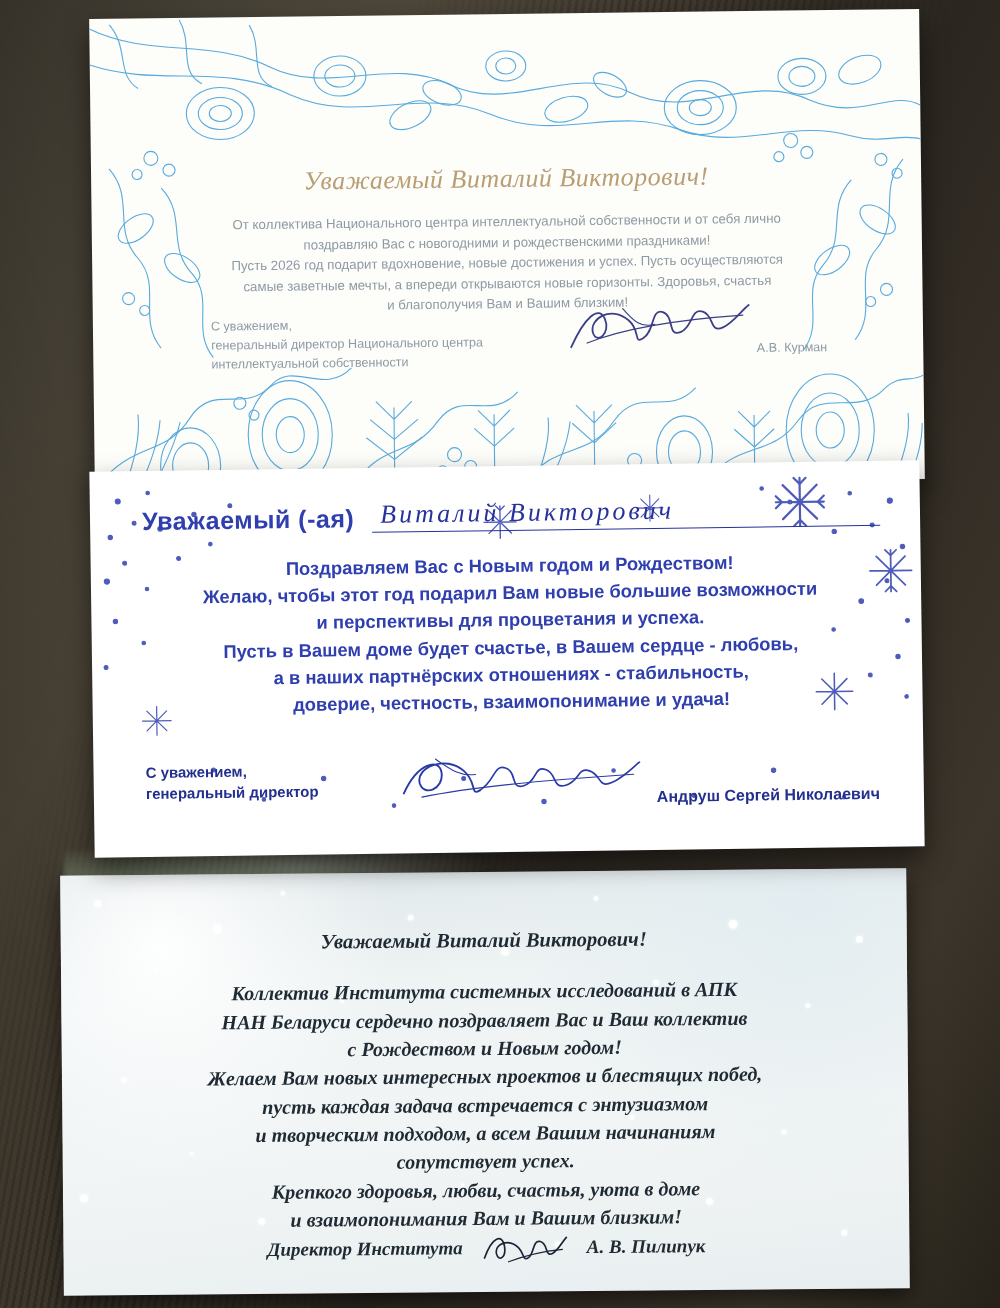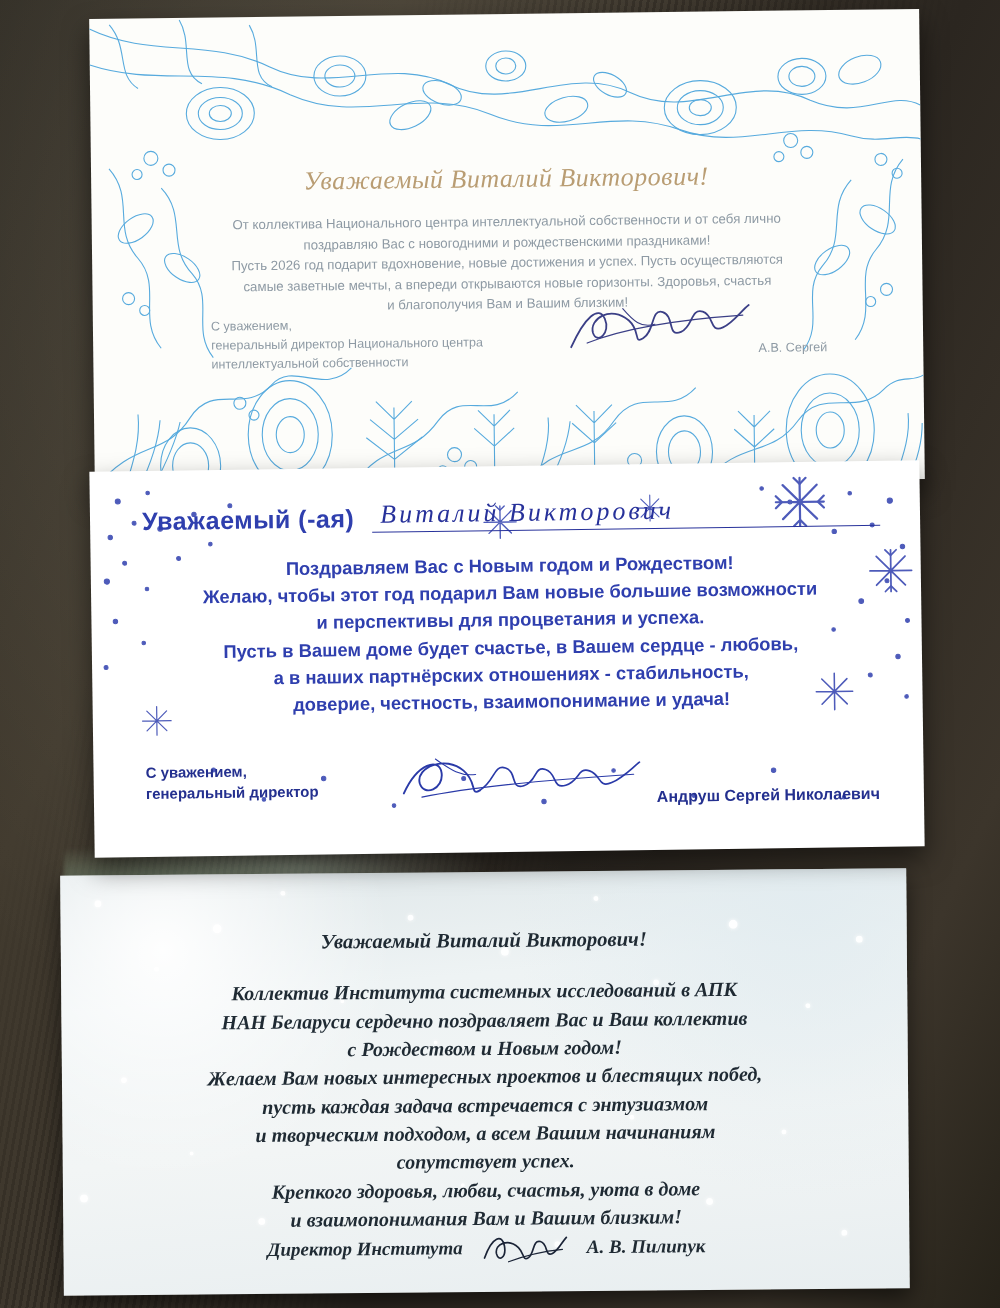--- a/index.html
+++ b/index.html
@@ -311,21 +311,21 @@
   </div>
 
   <span class="sig-bot">
     <svg viewBox="0 0 190 56" width="190" height="56">
       <path d="M8 48 C22 18, 36 6, 42 20 C48 34, 34 46, 30 34 C26 20, 48 6, 66 22 C78 33, 70 46, 80 40 C92 33, 88 10, 100 14 C112 18, 104 40, 118 34 C130 29, 128 10, 140 14 C152 18, 146 36, 160 30 C170 26, 178 14, 186 8" fill="none" stroke="#3b3f86" stroke-width="1.8" stroke-linecap="round"></path>
       <path d="M24 44 C60 30, 110 22, 180 18" fill="none" stroke="#3b3f86" stroke-width="1.2" stroke-linecap="round"></path>
       <path d="M60 10 C70 22, 78 30, 92 26" fill="none" stroke="#3b3f86" stroke-width="1.1" stroke-linecap="round"></path>
     </svg>
   </span>
 
-  <div class="bot-name">А.В. Сергей</div>
+  <div class="bot-name">А.В. Курман</div>
 </div>
 
 <div class="card-mid">
   <svg class="mid-deco" viewBox="0 0 830 386" preserveAspectRatio="none">
     <g stroke="#2f3fae" fill="#2f3fae" opacity="0.85">
 
       <g>
         <circle cx="28" cy="30" r="2.5"></circle>
           <circle cx="44" cy="52" r="2"></circle>
           <circle cx="20" cy="66" r="2.2"></circle>

